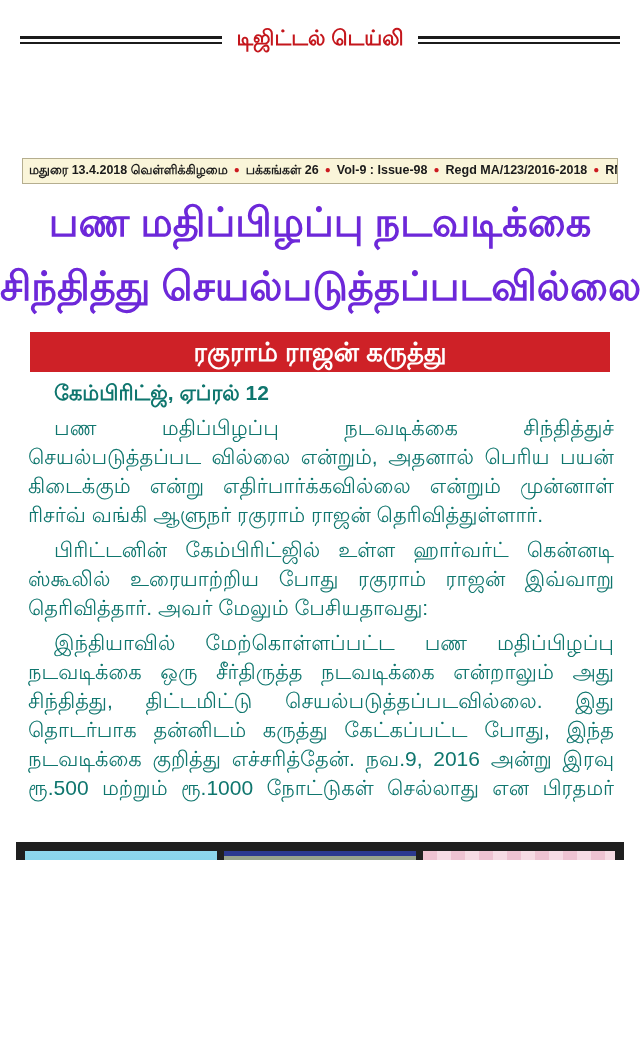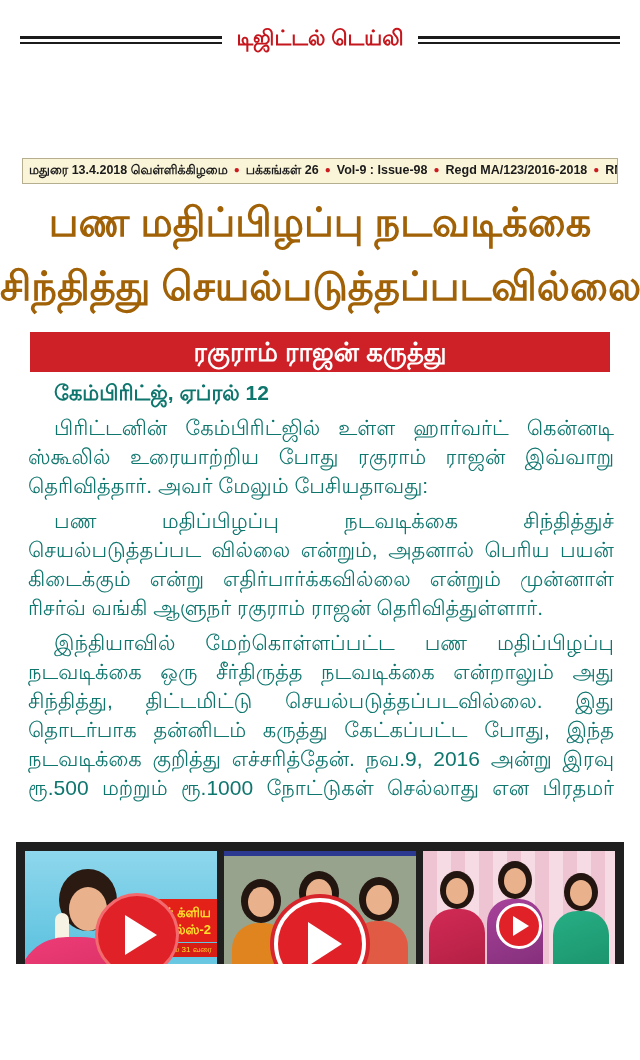--- a/index.html
+++ b/index.html
@@ -1,37 +1,37 @@
 <!DOCTYPE html>
 <html><head>
 <meta charset="utf-8">
 <style>
   * { box-sizing: border-box; margin: 0; padding: 0; }
   html,body { background:#ffffff; }
   body { width:640px; height:1060px; font-family:"Liberation Sans", sans-serif; }
-  .page { position:relative; width:640px; height:964px; overflow:hidden; background:#ffffff;padding-left:22px; }
+  .page { position:relative; width:640px; height:860px; overflow:hidden; background:#ffffff;padding-left:22px; }
 
   
   .tagline-row { position:absolute; top:26px; left:20px; right:20px; display:flex; align-items:center; }
   .dline { flex:1; height:8px; border-top:3px solid #1b1b1b; border-bottom:2px solid #1b1b1b; }
   .tagline-text { margin:0 14px; color:#c4161c; font-weight:bold; font-size:21px; white-space:nowrap; }
 
   .masthead { position:absolute; top:40px; left:0; width:640px; text-align:center;
               color:#29a9e1; font-weight:bold; font-size:72px; line-height:90px;
               white-space:nowrap; overflow:hidden; letter-spacing:1px; }
   .website { position:absolute; top:132px; left:0; width:640px; text-align:center;
              color:#c5191e; font-weight:bold; font-size:20px; line-height:24px; }
 
   .infobar { position:absolute; top:158px; left:22px; right:22px; background:#faf5d9;
              border:1px solid #b5ae8f; padding:4px 6px; text-align:center;
              font-size:12.5px; color:#1a1a1a; white-space:nowrap; overflow:hidden; font-weight:bold; }
   .infobar .bullet { color:#cc1a1f; font-size:10px; margin:0 6px; vertical-align:1px; }
 
   
-  .headline { position:absolute; left:0; width:640px; text-align:center; color:#a16207;
+  .headline { position:absolute; left:0; width:640px; text-align:center; color:#6d28d9;
               font-weight:bold; font-size:40px; white-space:nowrap; overflow:hidden; }
   .headline.l1 { top:200px; }
   .headline.l2 { top:264px; }
 
   .subhead-bar { position:absolute; top:332px; left:30px; right:30px; height:40px;
                  background:#ce2127; color:#ffffff; font-weight:bold; font-size:26px;
                  line-height:40px; text-align:center; white-space:nowrap; overflow:hidden; }
 
   .body-text { position:absolute; top:378px; left:28px; right:26px; height:424px; overflow:hidden;
                color:#0f766e; font-size:21px; line-height:29px; text-align:justify; }
@@ -119,22 +119,22 @@
     <span>மதுரை 13.4.2018 வெள்ளிக்கிழமை</span><span class="bullet">●</span><span>பக்கங்கள் 26</span><span class="bullet">●</span><span>Vol-9 : Issue-98</span><span class="bullet">●</span><span>Regd MA/123/2016-2018</span><span class="bullet">●</span><span>RNI No. TNTAM/2009/31281</span>
   </div>
 
   <div class="headline l1">பண மதிப்பிழப்பு நடவடிக்கை</div>
   <div class="headline l2">சிந்தித்து செயல்படுத்தப்படவில்லை</div>
 
   <div class="subhead-bar">ரகுராம் ராஜன் கருத்து</div>
 
   <div class="body-text">
     <div class="dateline">கேம்பிரிட்ஜ், ஏப்ரல் 12</div>
+    <p>பண மதிப்பிழப்பு நடவடிக்கை சிந்தித்துச் செயல்படுத்தப்பட வில்லை என்றும், அதனால் பெரிய பயன் கிடைக்கும் என்று எதிர்பார்க்கவில்லை என்றும் முன்னாள் ரிசர்வ் வங்கி ஆளுநர் ரகுராம் ராஜன் தெரிவித்துள்ளார்.</p>
     <p>பிரிட்டனின் கேம்பிரிட்ஜில் உள்ள ஹார்வர்ட் கென்னடி ஸ்கூலில் உரையாற்றிய போது ரகுராம் ராஜன் இவ்வாறு தெரிவித்தார். அவர் மேலும் பேசியதாவது:</p>
-    <p>பண மதிப்பிழப்பு நடவடிக்கை சிந்தித்துச் செயல்படுத்தப்பட வில்லை என்றும், அதனால் பெரிய பயன் கிடைக்கும் என்று எதிர்பார்க்கவில்லை என்றும் முன்னாள் ரிசர்வ் வங்கி ஆளுநர் ரகுராம் ராஜன் தெரிவித்துள்ளார்.</p>
     <p>இந்தியாவில் மேற்கொள்ளப்பட்ட பண மதிப்பிழப்பு நடவடிக்கை ஒரு சீர்திருத்த நடவடிக்கை என்றாலும் அது சிந்தித்து, திட்டமிட்டு செயல்படுத்தப்படவில்லை. இது தொடர்பாக தன்னிடம் கருத்து கேட்கப்பட்ட போது, இந்த நடவடிக்கை குறித்து எச்சரித்தேன். நவ.9, 2016 அன்று இரவு ரூ.500 மற்றும் ரூ.1000 நோட்டுகள் செல்லாது என பிரதமர் மோடி அறிவித்தார். கருப்புப் பணத்தை ஒழிக்கும் நோக்கில் இந்த நடவடிக்கை எடுக்கப்படுவதாகவும் அவர் அறிவித்தார்.</p>
   </div>
 
 
   <div class="strip">
 
     <div class="thumb t1">
       <div class="hair"></div>
       <div class="face"></div>
       <div class="garland"></div>

